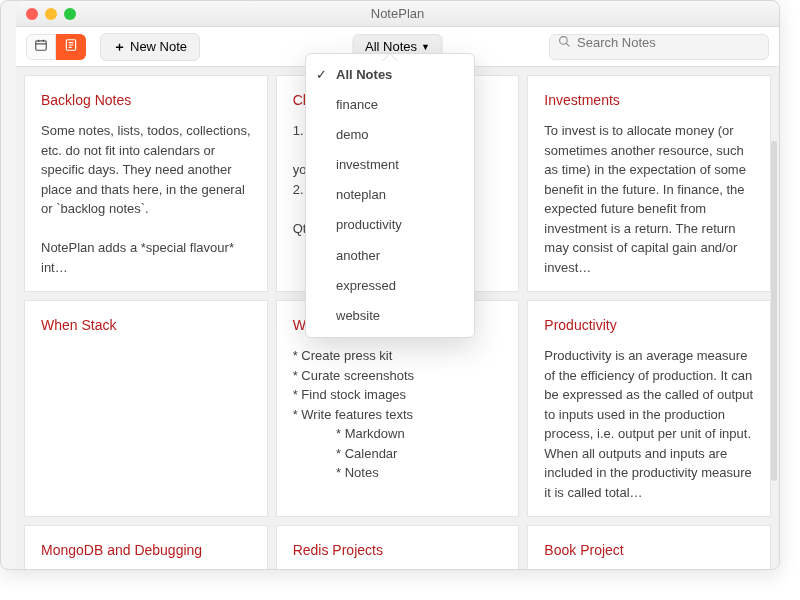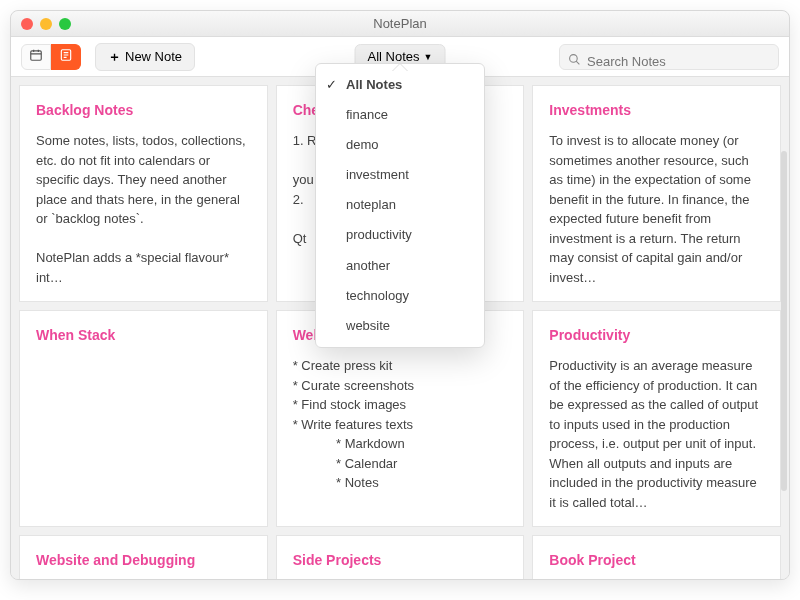--- a/index.html
+++ b/index.html
@@ -6,29 +6,29 @@
   body {
     font-family: -apple-system, BlinkMacSystemFont, "Segoe UI", Helvetica, Arial, sans-serif;
     background: #fff;
     width: 800px;
     height: 600px;
     overflow: hidden;
   }
   .window {
     width: 780px;
     height: 570px;
-    margin: 10px;
     border: 1px solid #d8d8d8;
     border-radius: 8px;
     background: #f4f4f4;
     box-shadow: 0 6px 20px rgba(0,0,0,0.1);
     display: flex;
     flex-direction: column;
     position: relative;
     overflow: hidden;
+    padding-left: 15px;
   }
   .titlebar {
     height: 26px;
     display: flex;
     align-items: center;
     padding: 0 10px;
     background: linear-gradient(#f8f8f8,#eaeaea);
     border-bottom: 1px solid #dcdcdc;
     border-radius: 8px 8px 0 0;
     position: relative;
@@ -75,21 +75,21 @@
   .filterbtn {
     background: #efefef; border: 1px solid #e2e2e2;
     border-radius: 6px; padding: 4px 12px; font-size: 13px;
     display: flex; align-items: center; gap: 4px; cursor: pointer;
   }
   .caret { font-size: 9px; }
   .search {
     margin-left: auto;
     width: 220px; height: 26px;
     background: #f4f4f4; border: 1px solid #e4e4e4; border-radius: 6px;
-    display: flex; align-items: flex-end; padding: 0 8px; gap: 6px;
+    display: flex; align-items: flex-start; padding: 0 8px; gap: 6px;
   }
   .search input {
     border: none; background: transparent; outline: none;
     font-size: 13px; width: 100%; color: #555;
   }
   .content {
     flex: 1; overflow-y: auto; background: #f1f1f1;
     padding: 8px;
   }
   .grid {
@@ -97,21 +97,21 @@
     grid-template-columns: repeat(3, 1fr);
     gap: 8px;
   }
   .card {
     background: #fff; border: 1px solid #e4e4e4;
     padding: 14px 16px;
     min-height: 180px;
     overflow: hidden;
     font-size: 13px; color: #444; line-height: 1.5;
   }
-  .card h3 { font-size: 14px; font-weight: 700; color: #ec4899; margin-bottom: 10px;}
+  .card h3 { font-size: 14px; font-weight: 400; color: #b91c1c; margin-bottom: 10px;}
   .card .body { white-space: pre-wrap; }
   
   .dropdown {
     position: absolute;
     top: 52px;
     left: 50%; transform: translateX(-50%);
     width: 170px;
     background: #fff;
     border: 1px solid #dcdcdc;
     border-radius: 6px;
@@ -233,37 +233,37 @@
 * Write features texts
             * Markdown
             * Calendar
             * Notes</div>
         </div>
         <div class="card">
           <h3>Productivity</h3>
           <div class="body">Productivity is an average measure of the efficiency of production. It can be expressed as the called of output to inputs used in the production process, i.e. output per unit of input. When all outputs and inputs are included in the productivity measure it is called total…</div>
         </div>
         <div class="card">
-          <h3>Website and Debugging</h3>
-        </div>
-        <div class="card">
-          <h3>Side Projects</h3>
+          <h3>MongoDB and Debugging</h3>
+        </div>
+        <div class="card">
+          <h3>Redis Projects</h3>
         </div>
         <div class="card">
           <h3>Book Project</h3>
         </div>
       </div>
   </div>
 
   <div class="dropdown" id="dropdown">
       <div class="dd-item selected">All Notes</div>
       <div class="dd-item">finance</div>
       <div class="dd-item">demo</div>
       <div class="dd-item">investment</div>
       <div class="dd-item">noteplan</div>
       <div class="dd-item">productivity</div>
       <div class="dd-item">another</div>
-      <div class="dd-item">technology</div>
+      <div class="dd-item">expressed</div>
       <div class="dd-item">website</div>
     </div>
 
   <div class="scrollbar"></div>
 </div>
 
 </body></html>

